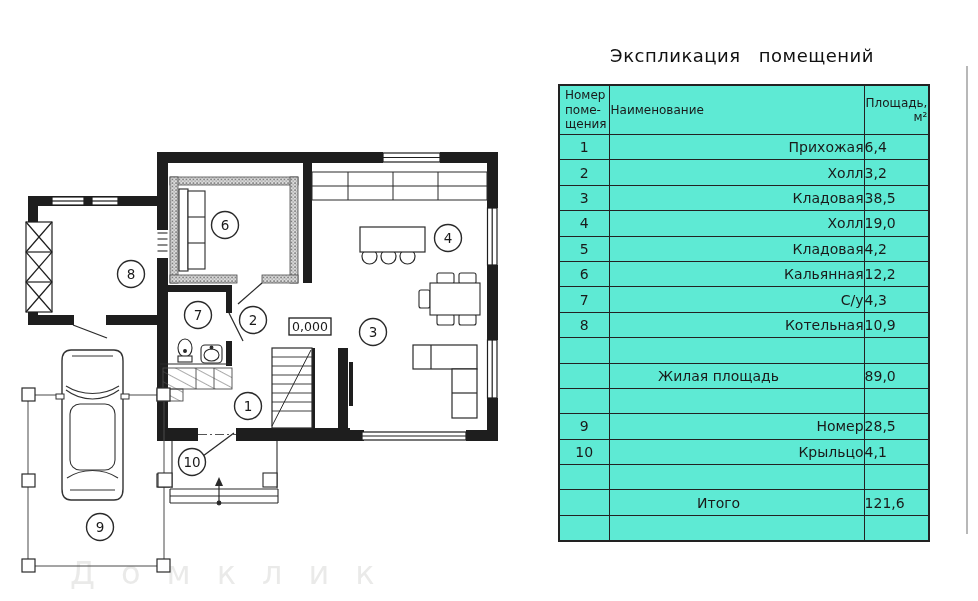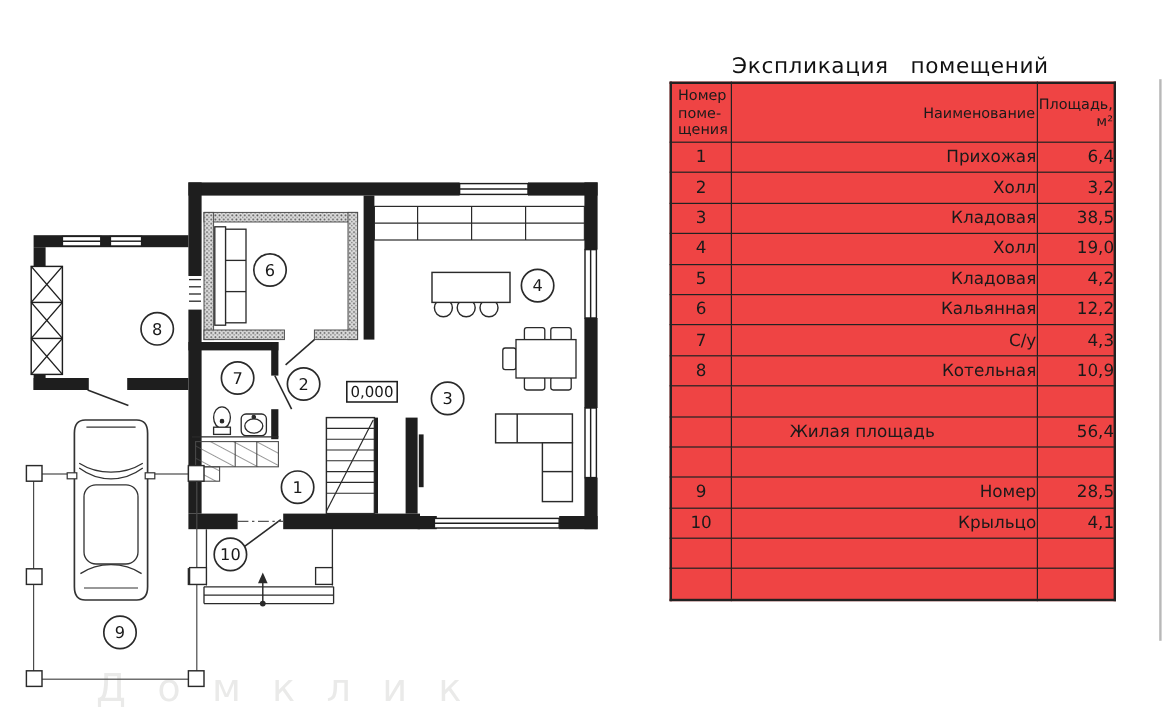--- a/index.html
+++ b/index.html
@@ -1,34 +1,34 @@
 <!DOCTYPE html>
 <html><head>
 <meta charset="utf-8">
 <style>
   html,body{margin:0;padding:0;background:#fff;}
   .page{position:relative;width:978px;height:601px;background:#fff;overflow:hidden;
         font-family:"DejaVu Sans",sans-serif;color:#1a1a1a;}
   .plan-svg{position:absolute;left:0;top:0;}
   .expl-title{position:absolute;left:558px;top:45px;width:368px;text-align:center;
         font-size:18px;letter-spacing:.5px;word-spacing:12px;color:#111;}
-  .expl-table{position:absolute;left:558px;top:68px;border-collapse:collapse;
-        table-layout:fixed;border:2.5px solid #222;background:#ef4444;}
+  .expl-table{position:absolute;left:558px;top:84px;border-collapse:collapse;
+        table-layout:fixed;border:2.5px solid #222;background:#5eead4;}
   .expl-table th,.expl-table td{border:1.4px solid #222;font-weight:normal;
         font-size:14px;overflow:hidden;}
   .expl-table th{height:44px;font-size:12px;line-height:1.2;}
   .h-num{text-align:left;padding:2px 2px 2px 5px;white-space:pre-line;}
-  .h-name{text-align:right;}
+  .h-name{text-align:left;}
   .h-area{text-align:right;white-space:pre-line;}
   .expl-table td{height:24.4px;padding:0;}
   .c-num{text-align:center;}
   .c-name{text-align:right;padding-left:30px;}
   .c-name.summary{text-align:center;padding-right:36px;padding-left:0;}
-  .c-area{text-align:right;}
-  .watermark{position:absolute;left:80px;top:554px;font-size:32px;letter-spacing:26px;
+  .c-area{text-align:left;}
+  .watermark{position:absolute;left:70px;top:554px;font-size:32px;letter-spacing:26px;
         white-space:nowrap;color:rgba(95,95,88,.13);}
   .frame-line{position:absolute;left:966px;top:66px;width:2px;height:468px;background:#b8b8b8;}
 </style>
 </head>
 <body>
 
 <div class="page">
 
   <svg class="plan-svg" width="545" height="601" viewBox="0 0 545 601" font-family="DejaVu Sans, sans-serif">
     <defs>
@@ -333,21 +333,21 @@
           <td class="c-area">10,9</td>
         </tr>
         <tr>
           <td class="c-num"></td>
           <td class="c-name"></td>
           <td class="c-area"></td>
         </tr>
         <tr>
           <td class="c-num summary"></td>
           <td class="c-name summary">Жилая площадь</td>
-          <td class="c-area summary">56,4</td>
+          <td class="c-area summary">89,0</td>
         </tr>
         <tr>
           <td class="c-num"></td>
           <td class="c-name"></td>
           <td class="c-area"></td>
         </tr>
         <tr>
           <td class="c-num">9</td>
           <td class="c-name">Номер</td>
           <td class="c-area">28,5</td>
@@ -356,20 +356,25 @@
           <td class="c-num">10</td>
           <td class="c-name">Крыльцо</td>
           <td class="c-area">4,1</td>
         </tr>
         <tr>
           <td class="c-num"></td>
           <td class="c-name"></td>
           <td class="c-area"></td>
         </tr>
         <tr>
+          <td class="c-num summary"></td>
+          <td class="c-name summary">Итого</td>
+          <td class="c-area summary">121,6</td>
+        </tr>
+        <tr>
           <td class="c-num"></td>
           <td class="c-name"></td>
           <td class="c-area"></td>
         </tr>
       </tbody>
   </table>
 
   <div class="frame-line"></div>
 
   <div class="watermark">Домклик</div>

